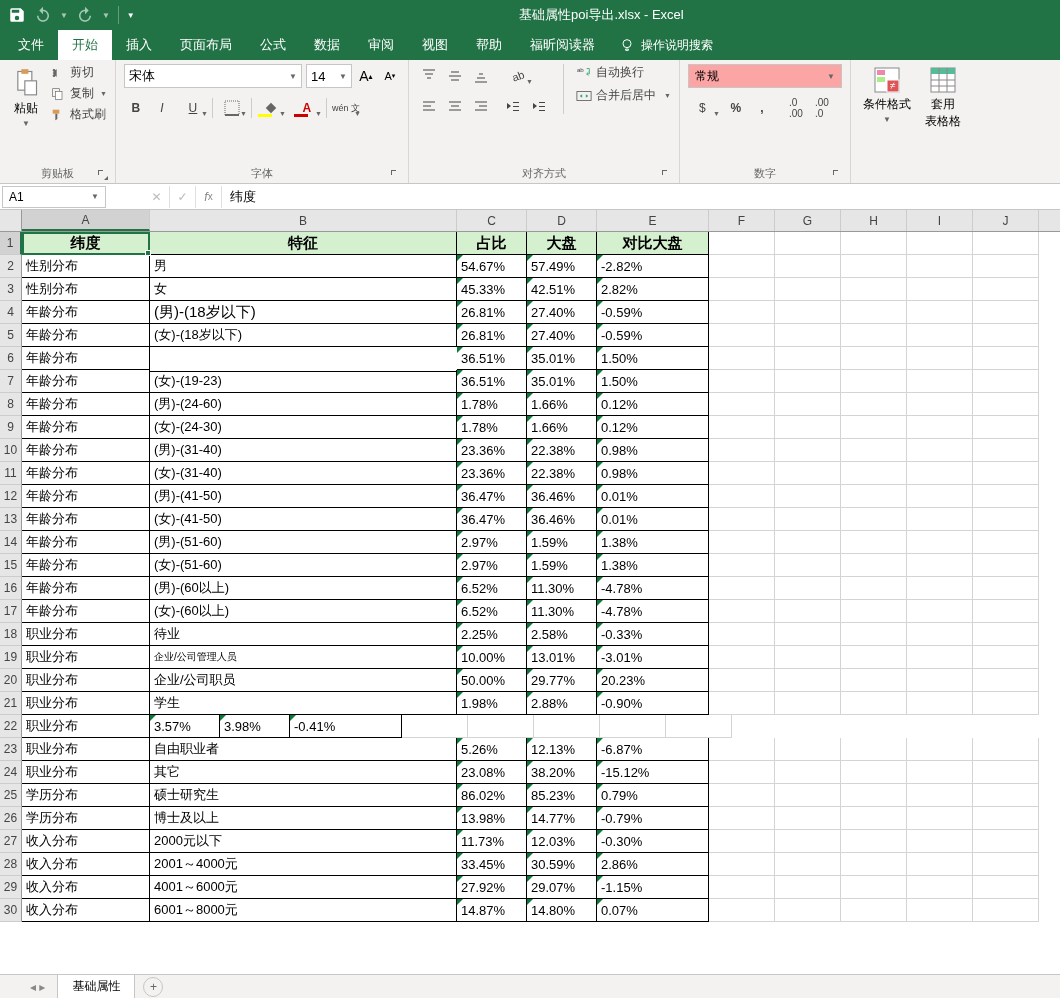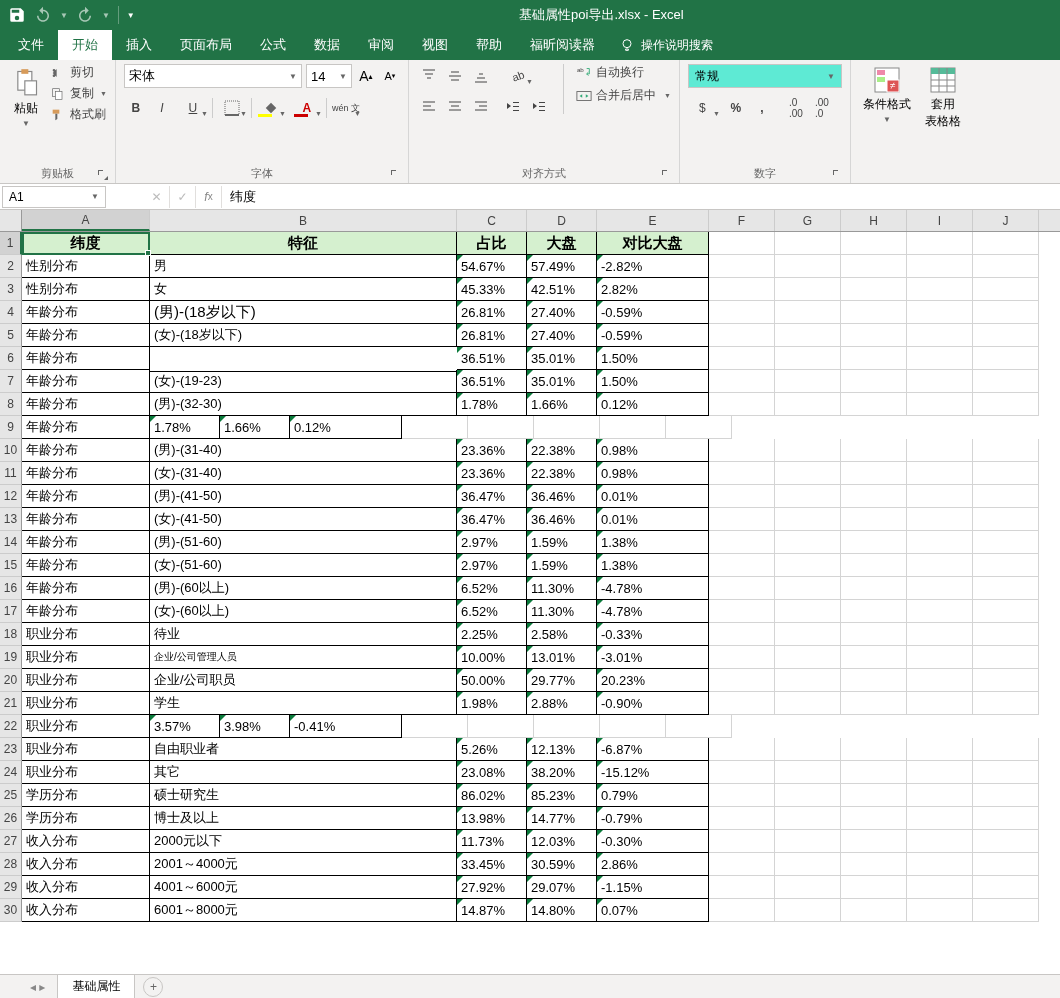--- a/index.html
+++ b/index.html
@@ -42,21 +42,21 @@
 .ico-btn { width: 24px; height: 24px; display: flex; align-items: center; justify-content: center; cursor: pointer; color: #444; position: relative; }
 .ico-btn.dd { width: 34px; }
 .dd-arrow { position: absolute; right: 2px; bottom: 3px; font-size: 7px; color: #666; }
 .color-bar { position: absolute; bottom: 3px; left: 4px; width: 14px; height: 3px; }
 
 
 .align-row { display: flex; gap: 2px; }
 .align-col { display: flex; flex-direction: column; gap: 6px; }
 
 
-.ribbon-dd { height: 24px; border: 1px solid #c8c6c4; background: #5eead4; display: flex; align-items: center; padding: 0 6px; gap: 6px; cursor: pointer; }
+.ribbon-dd { height: 24px; border: 1px solid #c8c6c4; background: #fca5a5; display: flex; align-items: center; padding: 0 6px; gap: 6px; cursor: pointer; }
 .dd-caret { font-size: 8px; color: #666; margin-left: auto; }
 
 
 .large-btn { display: flex; flex-direction: column; align-items: center; gap: 2px; cursor: pointer; padding: 2px 4px; min-width: 44px; }
 .large-btn svg { width: 28px; height: 28px; }
 
 
 .formula-bar { height: 26px; background: #fff; border-bottom: 1px solid #c8c6c4; display: flex; align-items: center; }
 .name-box { width: 104px; height: 22px; border: 1px solid #c8c6c4; margin: 0 2px; display: flex; align-items: center; padding: 0 6px; background: #fff; justify-content: space-between; }
 .fb-btn { width: 26px; height: 22px; display: flex; align-items: center; justify-content: center; cursor: pointer; color: #888; border-right: 1px solid #e1dfdd; }
@@ -522,32 +522,33 @@
           <div class="cell data-cell" style="width: 70px; font-size: 13px;">35.01%<div class="tri"></div></div>
           <div class="cell data-cell" style="width: 112px; font-size: 13px;">1.50%<div class="tri"></div></div>
           <div class="cell" style="width: 66px;"></div>
           <div class="cell" style="width: 66px;"></div>
           <div class="cell" style="width: 66px;"></div>
           <div class="cell" style="width: 66px;"></div>
           <div class="cell" style="width: 66px;"></div>
         </div>
         <div class="row">
           <div class="cell data-cell" style="width: 128px; font-size: 13px;">年龄分布</div>
-          <div class="cell data-cell" style="width: 307px; font-size: 13px;">(男)-(32-30)</div>
+          <div class="cell data-cell" style="width: 307px; font-size: 13px;">(男)-(24-60)</div>
           <div class="cell data-cell" style="width: 70px; font-size: 13px;">1.78%<div class="tri"></div></div>
           <div class="cell data-cell" style="width: 70px; font-size: 13px;">1.66%<div class="tri"></div></div>
           <div class="cell data-cell" style="width: 112px; font-size: 13px;">0.12%<div class="tri"></div></div>
           <div class="cell" style="width: 66px;"></div>
           <div class="cell" style="width: 66px;"></div>
           <div class="cell" style="width: 66px;"></div>
           <div class="cell" style="width: 66px;"></div>
           <div class="cell" style="width: 66px;"></div>
         </div>
         <div class="row">
           <div class="cell data-cell" style="width: 128px; font-size: 13px;">年龄分布</div>
+          <div class="cell data-cell" style="width: 307px; font-size: 13px;">(女)-(24-30)</div>
           <div class="cell data-cell" style="width: 70px; font-size: 13px;">1.78%<div class="tri"></div></div>
           <div class="cell data-cell" style="width: 70px; font-size: 13px;">1.66%<div class="tri"></div></div>
           <div class="cell data-cell" style="width: 112px; font-size: 13px;">0.12%<div class="tri"></div></div>
           <div class="cell" style="width: 66px;"></div>
           <div class="cell" style="width: 66px;"></div>
           <div class="cell" style="width: 66px;"></div>
           <div class="cell" style="width: 66px;"></div>
           <div class="cell" style="width: 66px;"></div>
         </div>
         <div class="row">

